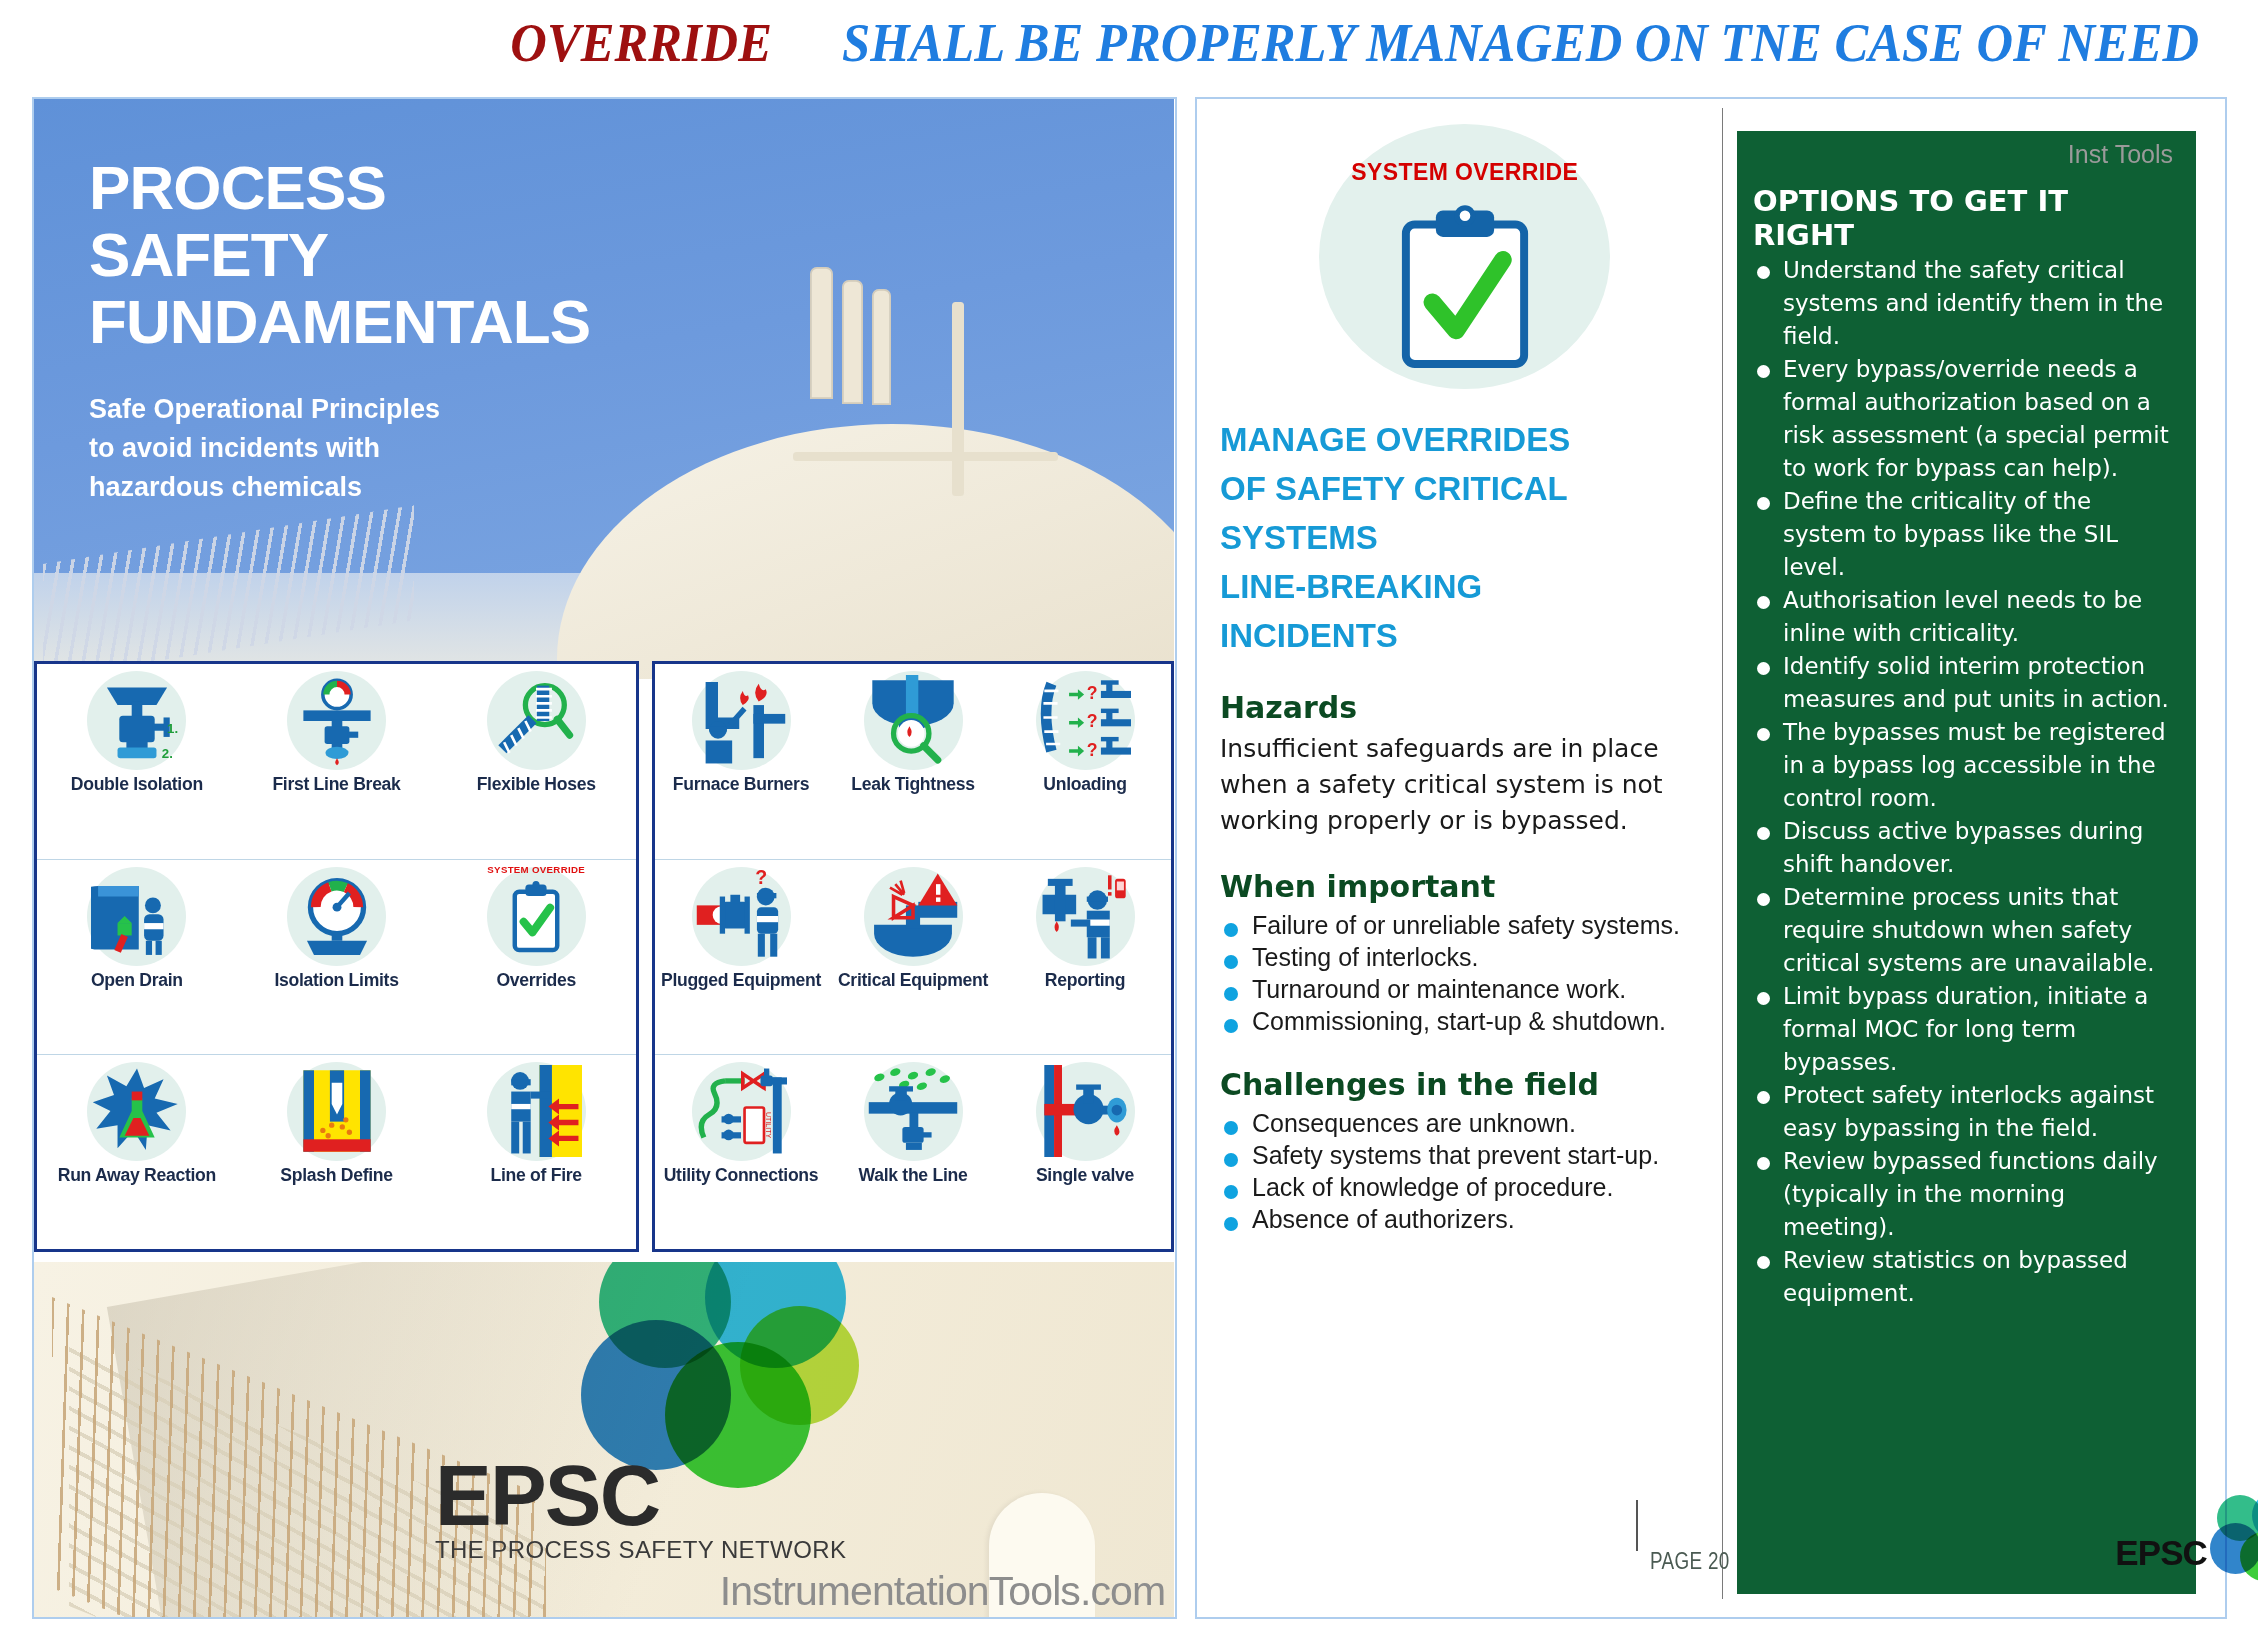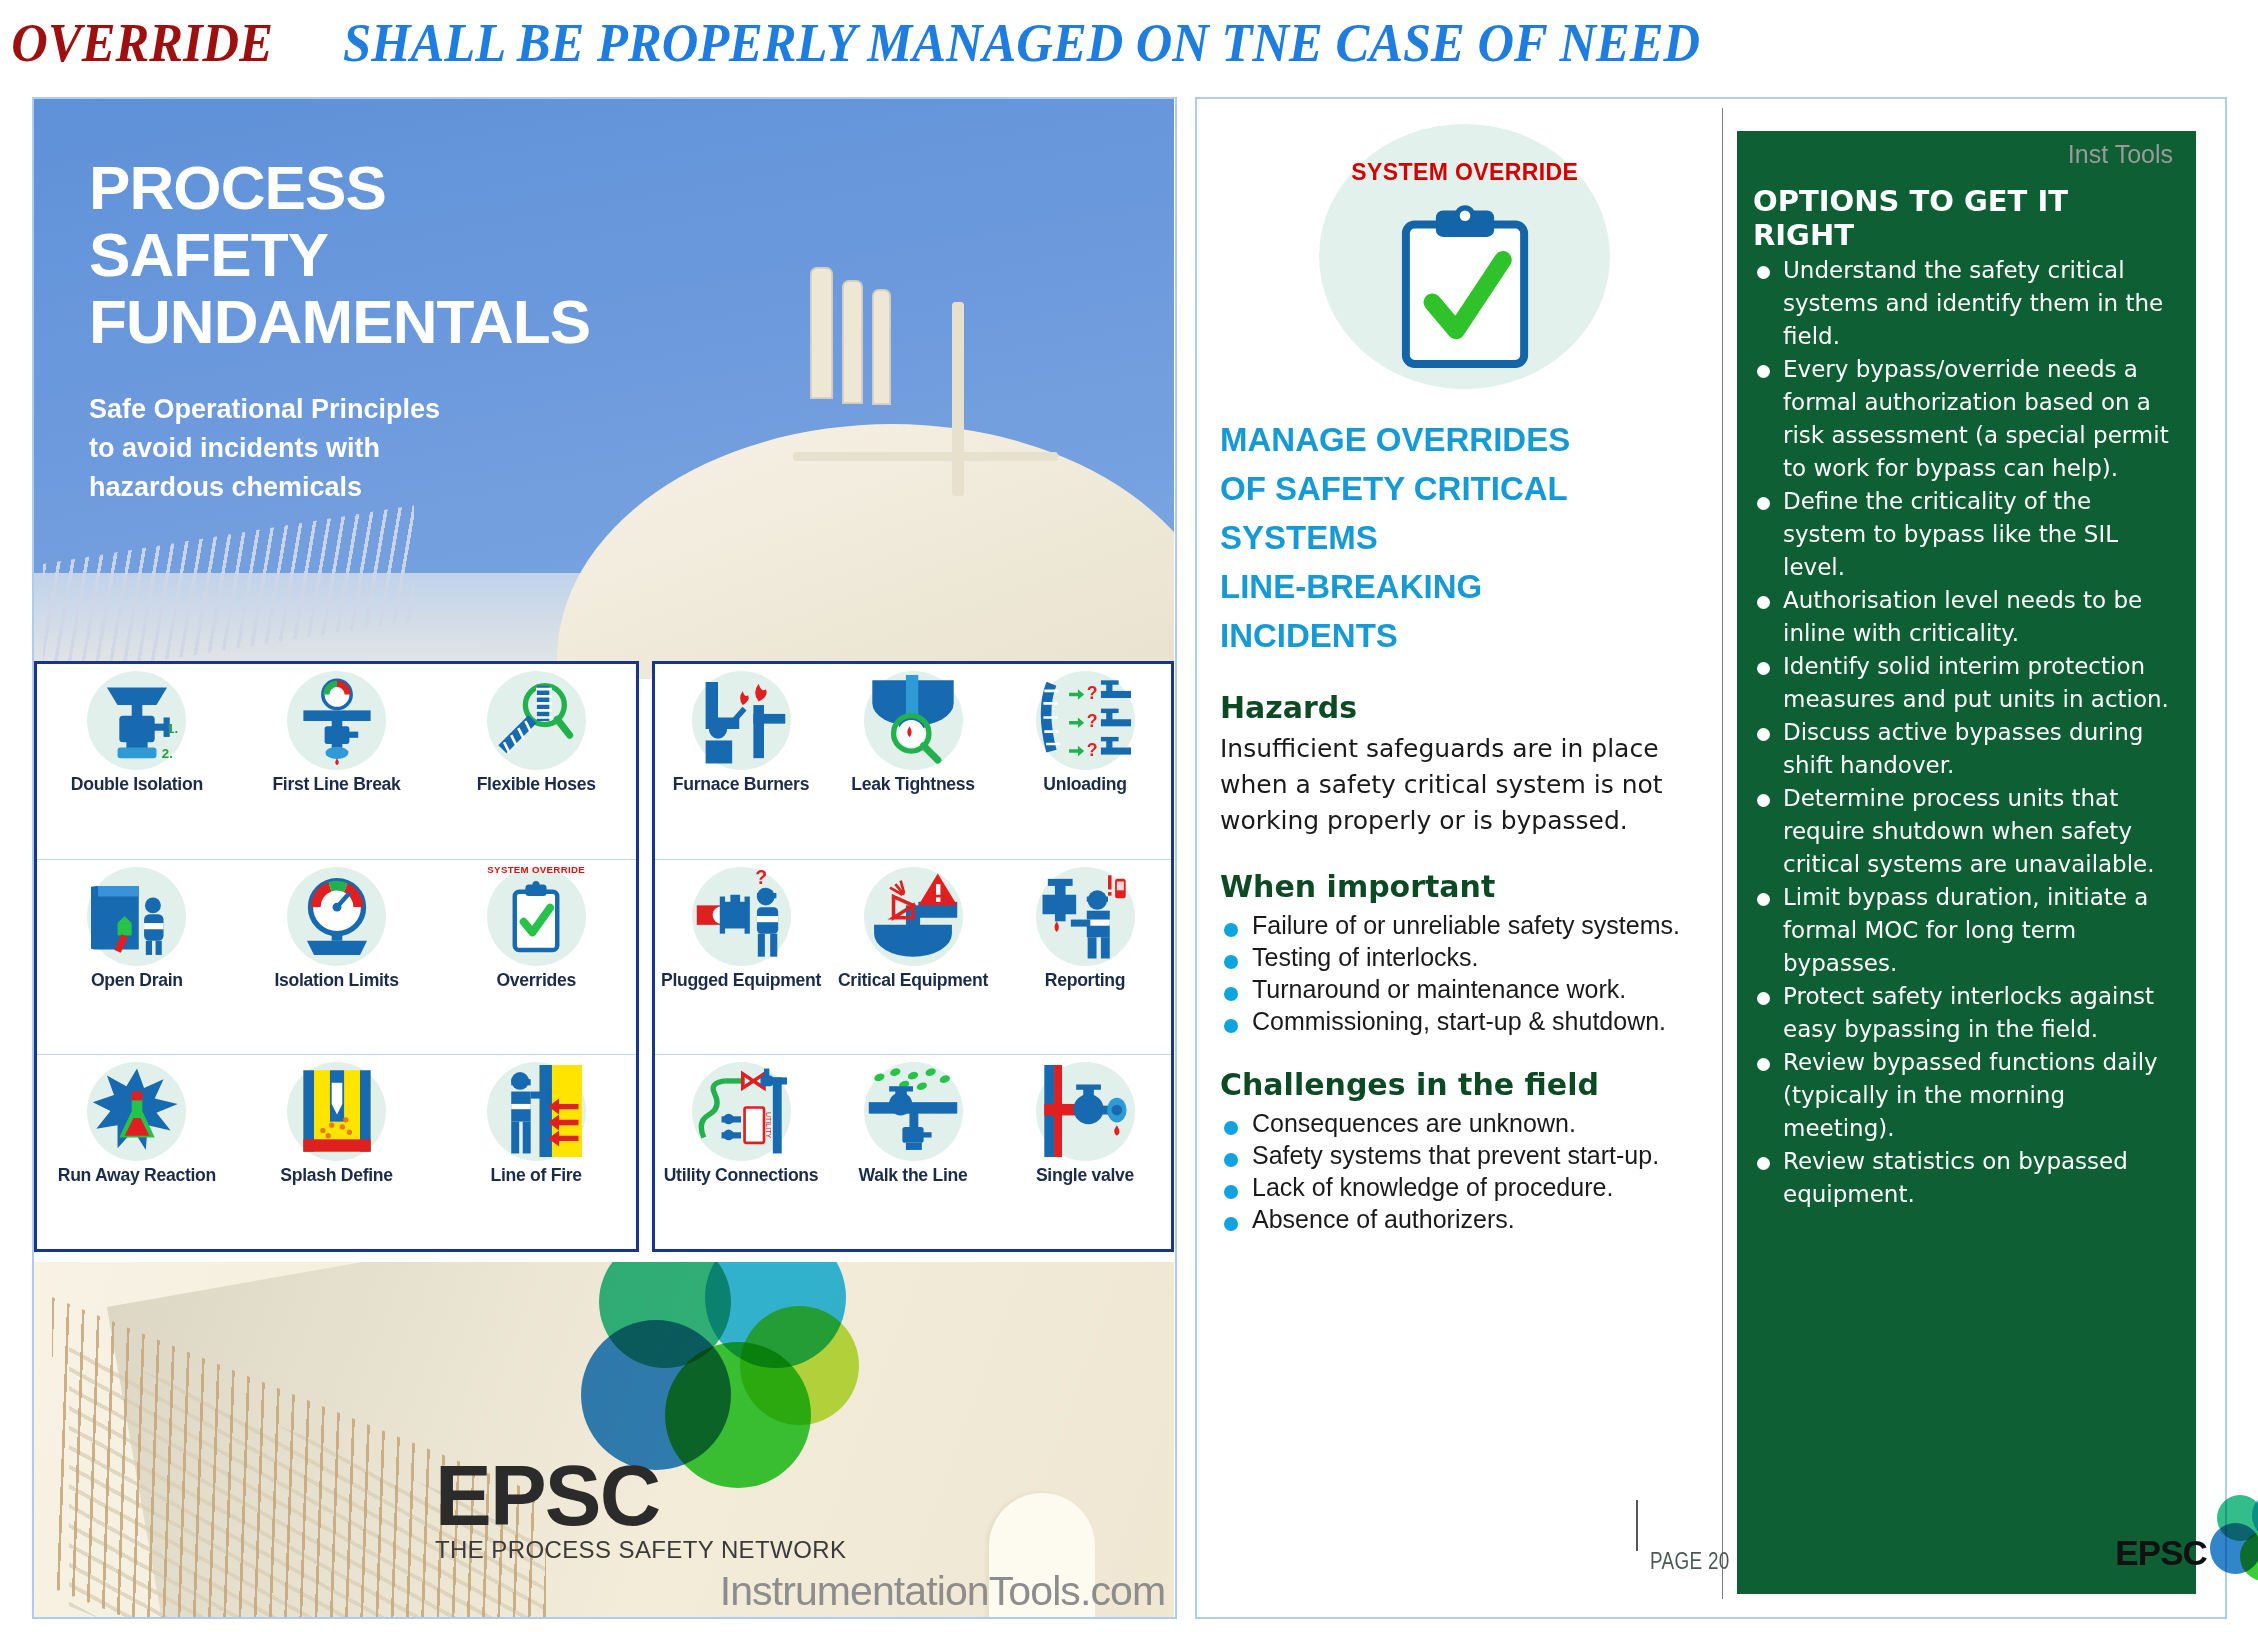--- a/index.html
+++ b/index.html
@@ -1,21 +1,21 @@
 <!DOCTYPE html>
 <html style="font-size:14px"><head>
 <meta charset="utf-8">
 <style>
   html,body{margin:0;padding:0;background:#ffffff;}
   body{width:2258px;height:1633px;position:relative;overflow:hidden;
        font-family:"Liberation Sans",sans-serif;}
 
   
   #title-bar{position:absolute;left:0;top:7px;width:2258px;height:71px;
-             text-align:left;white-space:nowrap;}
+             text-align:right;white-space:nowrap;}
   #title-bar span{font-family:"Liberation Serif",serif;font-weight:bold;font-style:italic;
                   font-size:55px;letter-spacing:0px;line-height:71px;
                   display:inline-block;transform:scaleX(0.92);transform-origin:center;}
   .t-red{color:#9e1010;}
   .t-blue{color:#1f7de0;}
 
   
   #left-panel{position:absolute;left:32px;top:97px;width:1145px;height:1522px;
               border:2.6px solid #aecdee;box-sizing:border-box;overflow:hidden;background:#fff;}
 
@@ -558,20 +558,21 @@
 
   <div id="green">
     <div id="watermark">Inst Tools</div>
     <h3>OPTIONS TO GET IT RIGHT</h3>
     <ul class="gl">
       <li>Understand the safety critical systems and identify them in the field.</li>
       <li>Every bypass/override needs a formal authorization based on a risk assessment  (a special permit to work for bypass can help).</li>
       <li>Define the criticality of the system to bypass like the SIL level.</li>
       <li>Authorisation level needs to be inline with criticality.</li>
       <li>Identify solid interim protection measures and put units in action.</li>
+      <li>The bypasses must be registered in a bypass log accessible in the control room.</li>
       <li>Discuss active bypasses during shift handover.</li>
       <li>Determine process units that require shutdown when safety critical systems are unavailable.</li>
       <li>Limit bypass duration, initiate a formal MOC for long term bypasses.</li>
       <li>Protect safety interlocks against easy bypassing in the field.</li>
       <li>Review bypassed functions daily (typically in the morning meeting).</li>
       <li>Review statistics on bypassed equipment.</li>
     </ul>
   </div>
 </div>
 

